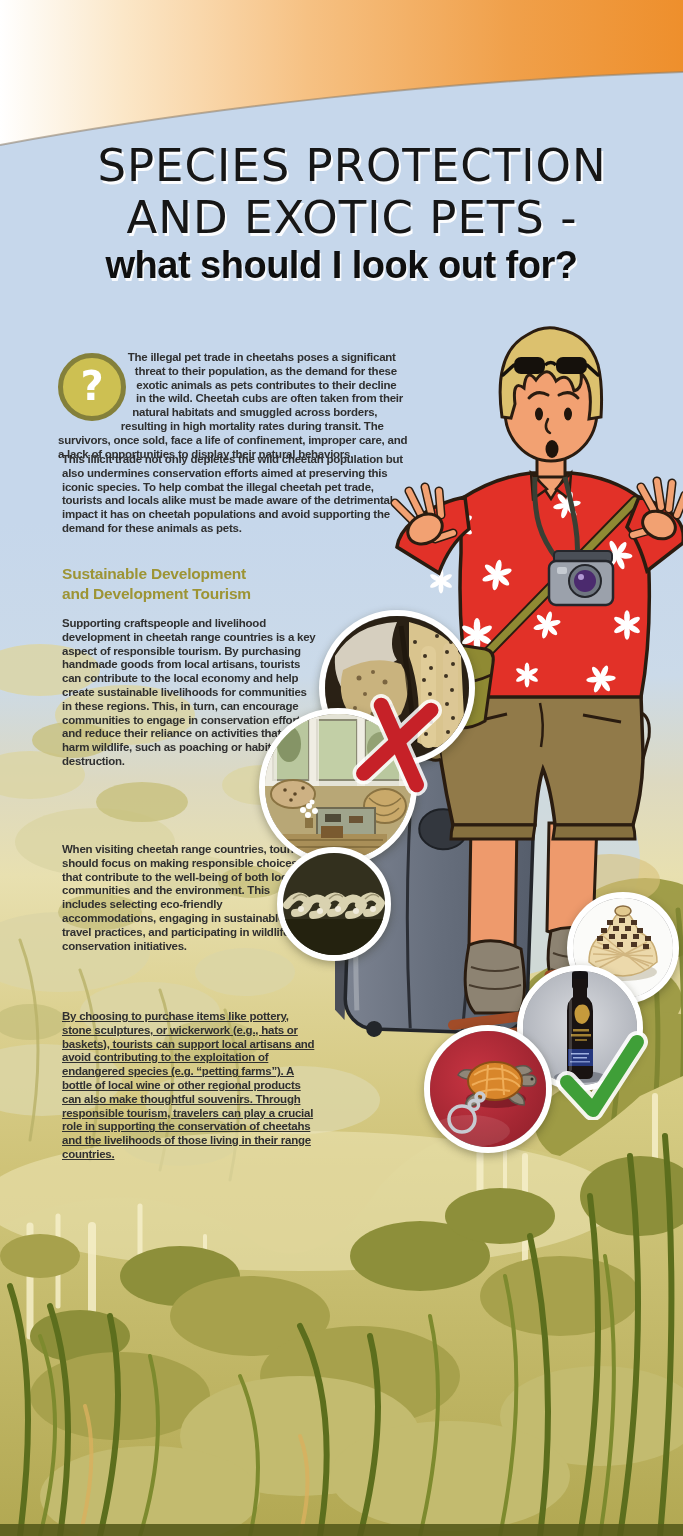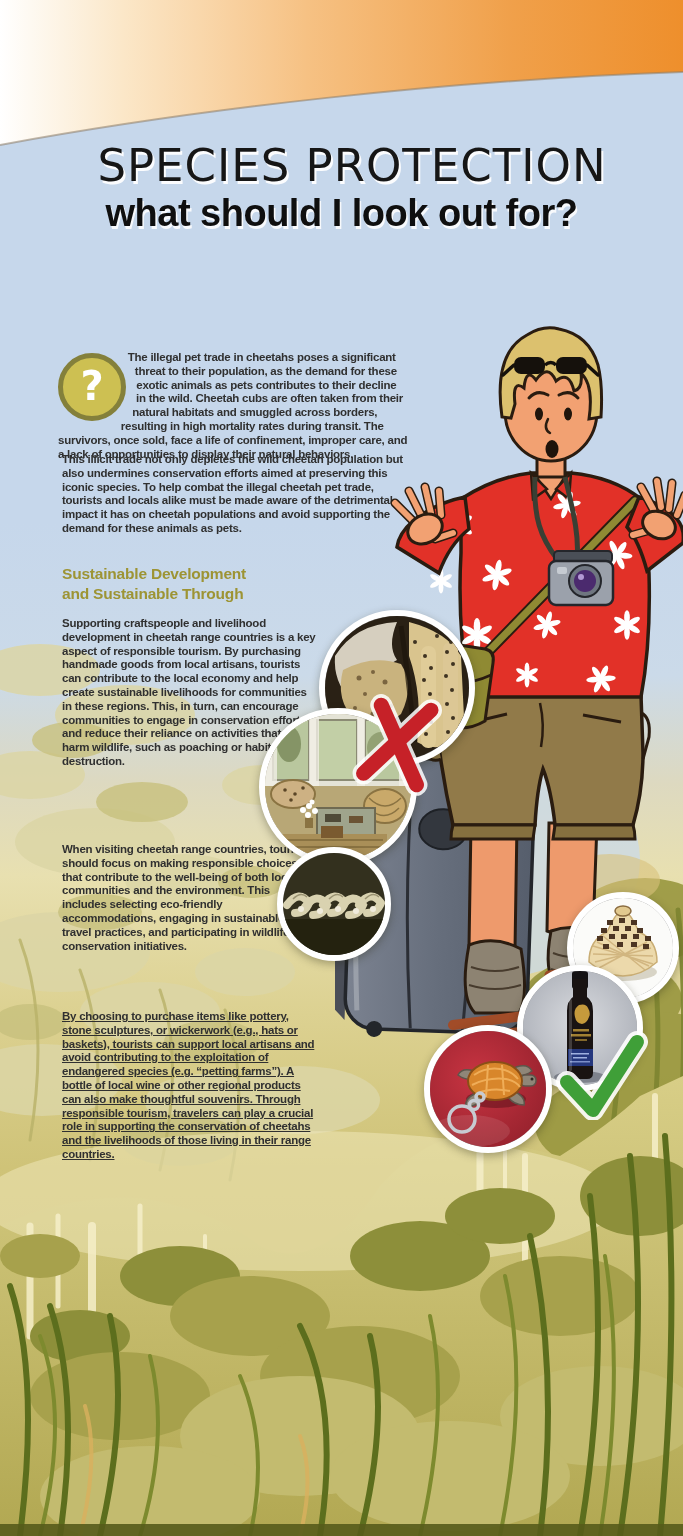--- a/index.html
+++ b/index.html
@@ -175,33 +175,34 @@
           <stop offset="0.75" stop-color="#f0a04a"></stop>
         <stop offset="1" stop-color="#ee8f2c"></stop>
       </linearGradient>
     </defs>
     <path d="M0,0 L683,0 L683,72 C450,80 200,108 0,145 Z" fill="url(#og)"></path>
     <path d="M683,72 C450,80 200,108 0,145" fill="none" stroke="#8d7c66" stroke-width="2" opacity="0.55"></path>
   </svg>
 
   <div class="abs title-wrap">
     <div class="title-line">SPECIES PROTECTION</div>
+    <div class="title-line">AND EXOTIC PETS -</div>
     <div class="subtitle">what should I look out for?</div>
   </div>
 
   <div class="abs intro-block body-text">
     <div class="q-circle">?</div>
     <span>The illegal pet trade in cheetahs poses a significant threat to their population, as the demand for these exotic animals as pets contributes to their decline in the wild. Cheetah cubs are often taken from their natural habitats and smuggled across borders, resulting in high mortality rates during transit. The survivors, once sold, face a life of confinement, improper care, and a lack of opportunities to display their natural behaviors.</span>
   </div>
 
   <div class="abs p-trade body-text">This illicit trade not only depletes the wild cheetah population but also undermines conservation efforts aimed at preserving this iconic species. To help combat the illegal cheetah pet trade, tourists and locals alike must be made aware of the detrimental impact it has on cheetah populations and avoid supporting the demand for these animals as pets.</div>
 
   <div class="abs section-heading">
     <div>Sustainable Development</div>
-    <div>and Sustainable Through</div>
+    <div>and Development Tourism</div>
   </div>
 
   <div class="abs p-supporting body-text">Supporting craftspeople and livelihood development in cheetah range countries is a key aspect of responsible tourism. By purchasing handmade goods from local artisans, tourists can contribute to the local economy and help create sustainable livelihoods for communities in these regions. This, in turn, can encourage communities to engage in conservation efforts and reduce their reliance on activities that may harm wildlife, such as poaching or habitat destruction.</div>
   <div class="abs p-visiting body-text">When visiting cheetah range countries, tourists should focus on making responsible choices that contribute to the well-being of both local communities and the environment. This includes selecting eco-friendly accommodations, engaging in sustainable travel practices, and participating in wildlife conservation initiatives.</div>
   <div class="abs p-purchasing body-text">By choosing to purchase items like pottery, stone sculptures, or wickerwork (e.g., hats or baskets), tourists can support local artisans and avoid contributing to the exploitation of endangered species (e.g. “petting farms”). A bottle of local wine or other regional products can also make thoughtful souvenirs. Through responsible tourism, travelers can play a crucial role in supporting the conservation of cheetahs and the livelihoods of those living in their range countries.</div>
 
   <svg class="abs" style="left:335px;top:323px" width="348" height="765" viewBox="0 0 348 765">
     <defs>
       <linearGradient id="scg" x1="0" y1="0" x2="1" y2="0">
         <stop offset="0" stop-color="#7b8290"></stop>

